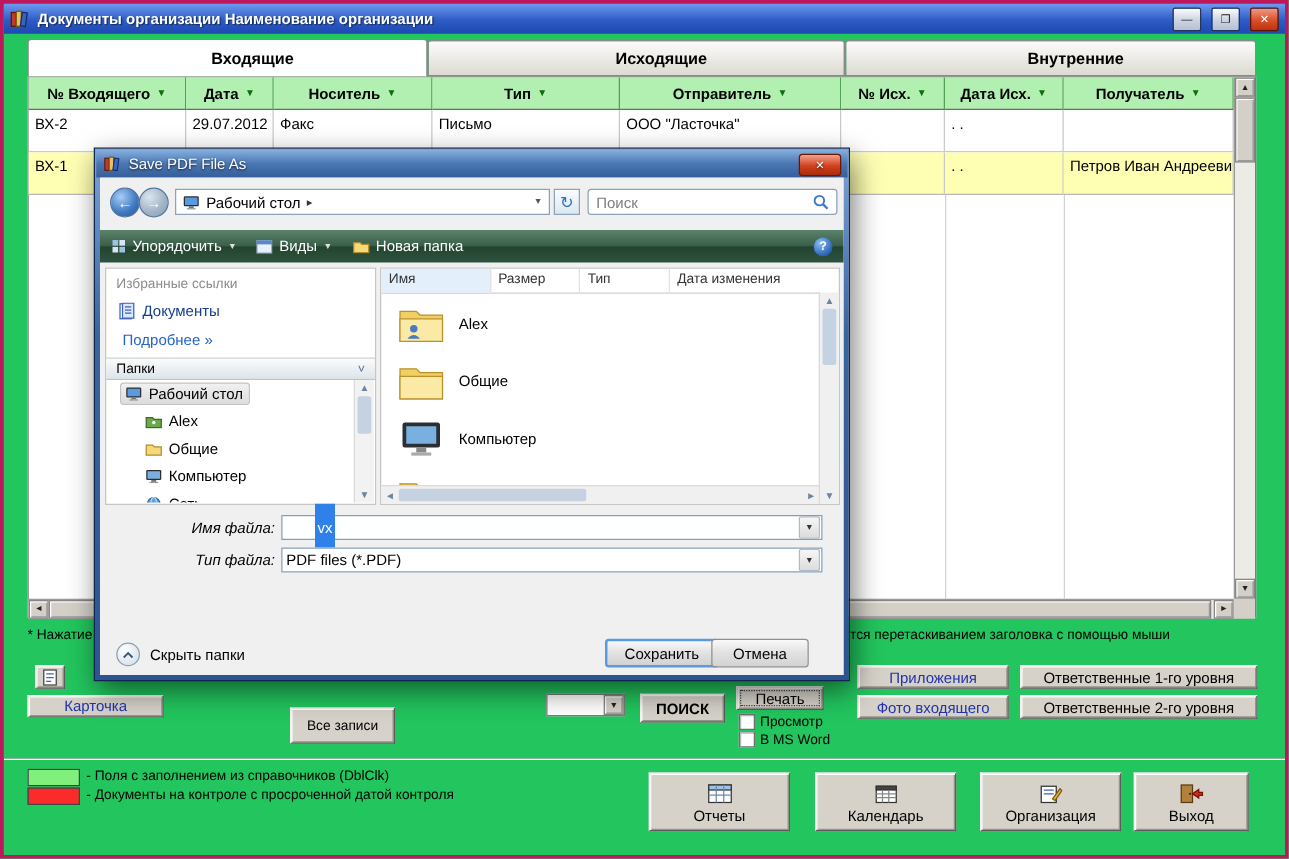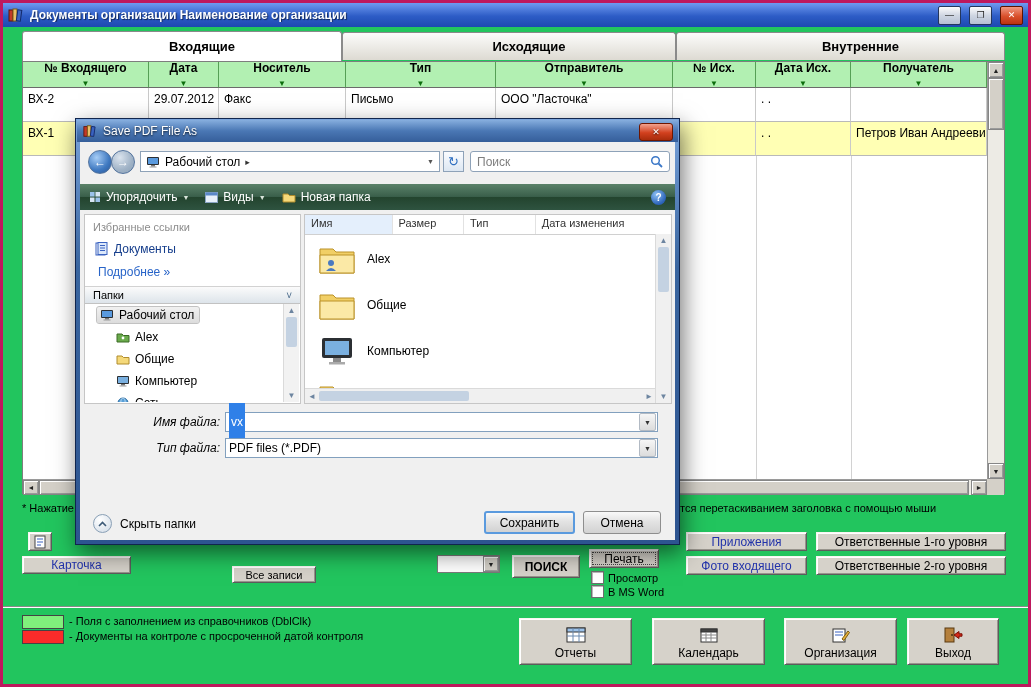--- a/index.html
+++ b/index.html
@@ -21,21 +21,21 @@
     background:linear-gradient(#fcfcfb,#dddad2);border:1px solid #8a8a8a;border-bottom:none;
     border-radius:3px 3px 0 0;display:flex;align-items:center;justify-content:center;
     font-weight:bold;font-size:13px;padding-left:40px;}
   .tab.active{background:#fff;top:28px;height:30px;z-index:2;}
   
   .table{position:absolute;left:19px;top:58px;width:983px;height:433px;background:#fff;
     border:1px solid #7e7e7e;box-sizing:border-box;}
   .thead{position:absolute;left:0;top:0;width:964px;height:26px;display:flex;}
   .th{box-sizing:border-box;background:#b2f0b2;border-right:1px solid #55a055;
     border-bottom:1px solid #6b6b6b;display:flex;align-items:center;justify-content:center;
-    gap:5px;font-weight:bold;overflow:hidden;white-space:nowrap;flex-direction:column;}
+    gap:5px;font-weight:bold;overflow:hidden;white-space:nowrap;}
   .sort{color:#0c6e0c;font-size:8px;line-height:1;}
   .trow{position:absolute;left:0;width:964px;height:34px;display:flex;background:#fff;}
   .td{box-sizing:border-box;border-right:1px solid #c9c9c9;border-bottom:1px solid #b9b9b9;
     padding:4px 5px 0 5px;overflow:hidden;white-space:nowrap;}
   .trow.yellow .td{background:#ffffb4;}
   .c0{width:126px}.c1{width:70px}.c2{width:127px}.c3{width:150px}
   .c4{width:177px}.c5{width:83px}.c6{width:95px}.c7{width:136px}
   .vline{position:absolute;width:1px;top:94px;height:323px;background:#d2d2d2;}
   
   .sbtrack{background:#edebe5;}
@@ -124,21 +124,21 @@
   .list{position:absolute;left:0;top:19px;right:15px;bottom:14px;overflow:hidden;}
   .litem{position:absolute;left:0;right:0;height:46px;display:flex;align-items:center;gap:12px;padding-left:14px;}
   .list-hsb{position:absolute;left:0;right:15px;bottom:0;height:14px;background:#f0f0f0;border-top:1px solid #dadada;}
   .list-vsb{position:absolute;right:0;top:19px;bottom:0;width:15px;background:#f0f0f0;border-left:1px solid #dadada;}
   .field-label{position:absolute;width:85px;text-align:right;font-style:italic;}
   .combo{position:absolute;left:145px;width:433px;height:20px;background:#fff;border:1px solid #82a0be;
     box-sizing:border-box;display:flex;align-items:center;padding:0 1px 0 3px;}
   .combo .arrow{margin-left:auto;width:15px;height:16px;background:linear-gradient(#f6f6f6,#dcdcdc);
     border:1px solid #b2bac4;border-radius:2px;display:flex;align-items:center;justify-content:center;
     font-size:7px;color:#333;}
-  .sel-text{background:#2f80e8;color:#fff;padding:12px 2px;}
+  .sel-text{background:#2f80e8;color:#fff;padding:12px 2px;margin-left:23px;}
   .hide-folders{position:absolute;left:13px;top:372px;display:flex;align-items:center;gap:8px;}
   .hf-circle{width:17px;height:17px;border-radius:50%;border:1px solid #8aa0b6;
     background:radial-gradient(circle at 35% 30%,#ffffff,#cfdae6);display:flex;align-items:center;justify-content:center;}
   .dlg-btn{position:absolute;top:369px;height:23px;box-sizing:border-box;border-radius:3px;
     background:linear-gradient(#f9f9f9,#e3e3e3 45%,#d2d2d2);border:1px solid #8e8e8e;
     display:flex;align-items:center;justify-content:center;}
   .dlg-btn.primary{border:2px solid #5a9ade;}
   svg{display:block;}
 </style>
 </head>
@@ -263,21 +263,21 @@
   <div class="btn blue" style="left:683px;top:529px;width:121px;height:19px">
     <span>Приложения</span>
   </div>
   <div class="btn" style="left:813px;top:529px;width:190px;height:19px">
     <span>Ответственные 1-го уровня</span>
   </div>
 
   <div class="btn blue" style="left:19px;top:553px;width:109px;height:18px">
     <span>Карточка</span>
   </div>
-  <div class="btn" style="left:229px;top:563px;width:84px;height:17px;font-size:11px">
+  <div class="btn" style="left:229px;top:563px;width:84px;height:29px;font-size:11px">
     <span>Все записи</span>
   </div>
   <div style="position:absolute;left:434px;top:552px;width:63px;height:18px;background:#fff;border:1px solid #7a7a7a;box-sizing:border-box;display:flex;align-items:center">
     <span class="sb-btn" style="position:static;margin-left:auto;width:16px;height:16px">▼</span>
   </div>
   <div class="btn" style="left:509px;top:552px;width:68px;height:23px;font-weight:bold">
     <span>ПОИСК</span>
   </div>
   <div class="btn" style="left:586px;top:546px;width:70px;height:19px;outline:1px dotted #444;outline-offset:-4px">
     <span>Печать</span>
@@ -553,20 +553,20 @@
         <span class="hf-circle">
           <svg width="9" height="6" viewBox="0 0 9 6">
               <polyline points="1,5 4.5,1.5 8,5" fill="none" stroke="#3c5a78" stroke-width="1.6"></polyline>
             </svg>
         </span>
         <span>Скрыть папки</span>
       </div>
       <div class="dlg-btn primary" style="left:404px;width:91px">
         <span>Сохранить</span>
       </div>
-      <div class="dlg-btn" style="left:503px;width:78px">
+      <div class="dlg-btn" style="left:489px;width:78px">
         <span>Отмена</span>
       </div>
 
     </div>
   </div>
 
 </div>
 
 </body></html>

